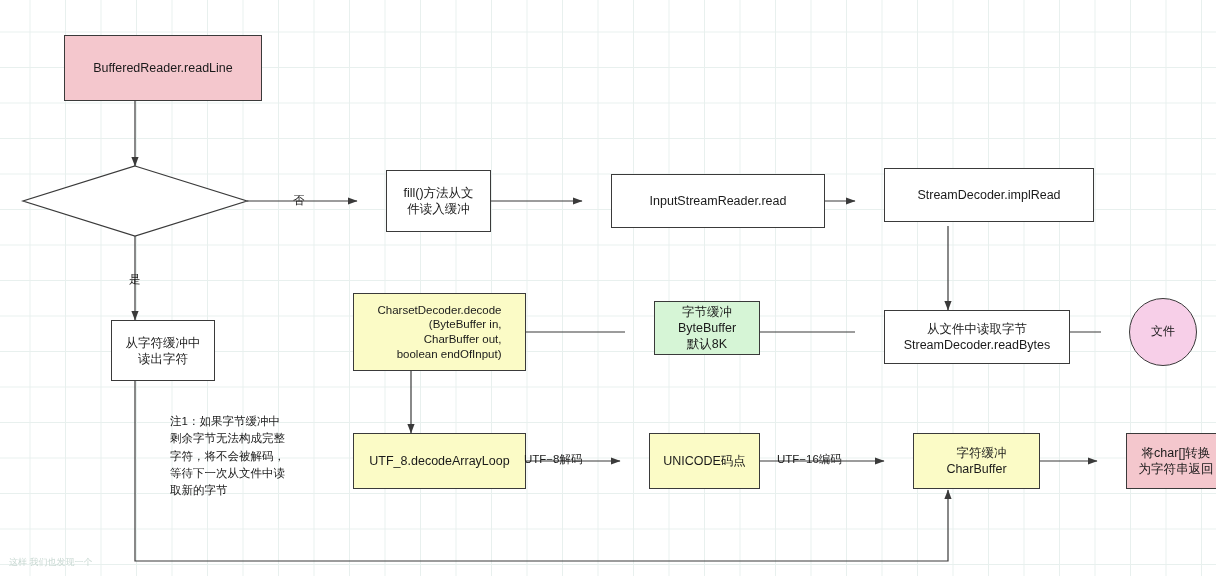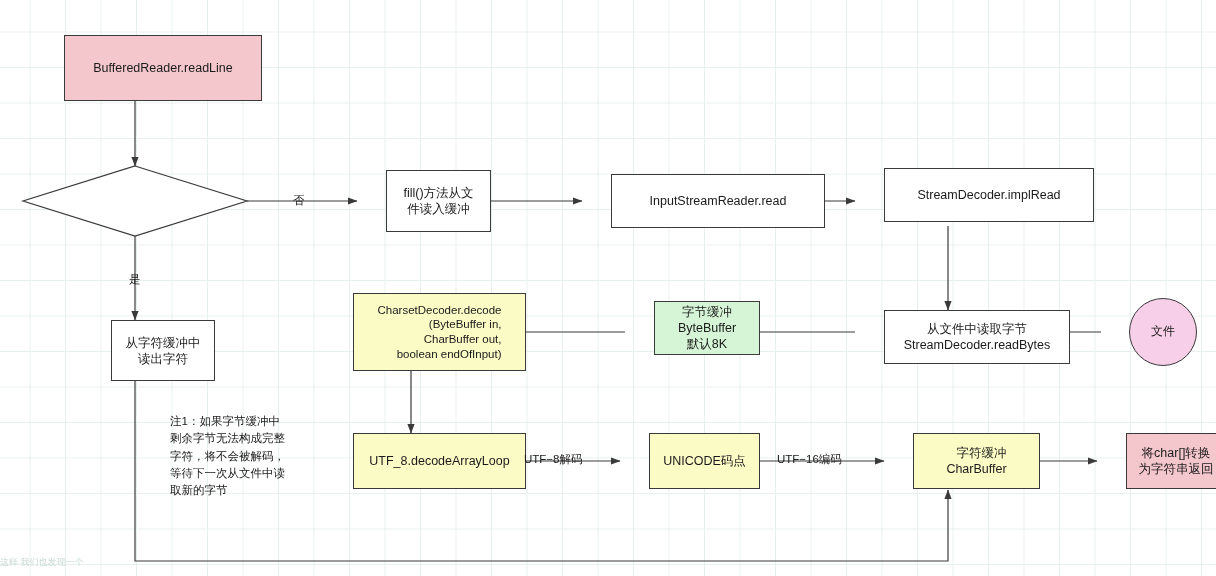--- a/index.html
+++ b/index.html
@@ -94,20 +94,21 @@
   .footer-ghost {
     position: absolute;
     left: 0;
     bottom: 0;
     width: 1112px;
     height: 20px;
     font-size: 9px;
     color: #c8d8d2;
     overflow: hidden;
     white-space: nowrap;
+    padding-left: 9px;
   }
   .footer-ghost span { margin-right: 34px; }
 </style>
 </head>
 <body>
 
 <div id="canvas">
 
   <svg class="edges">
     <defs>

